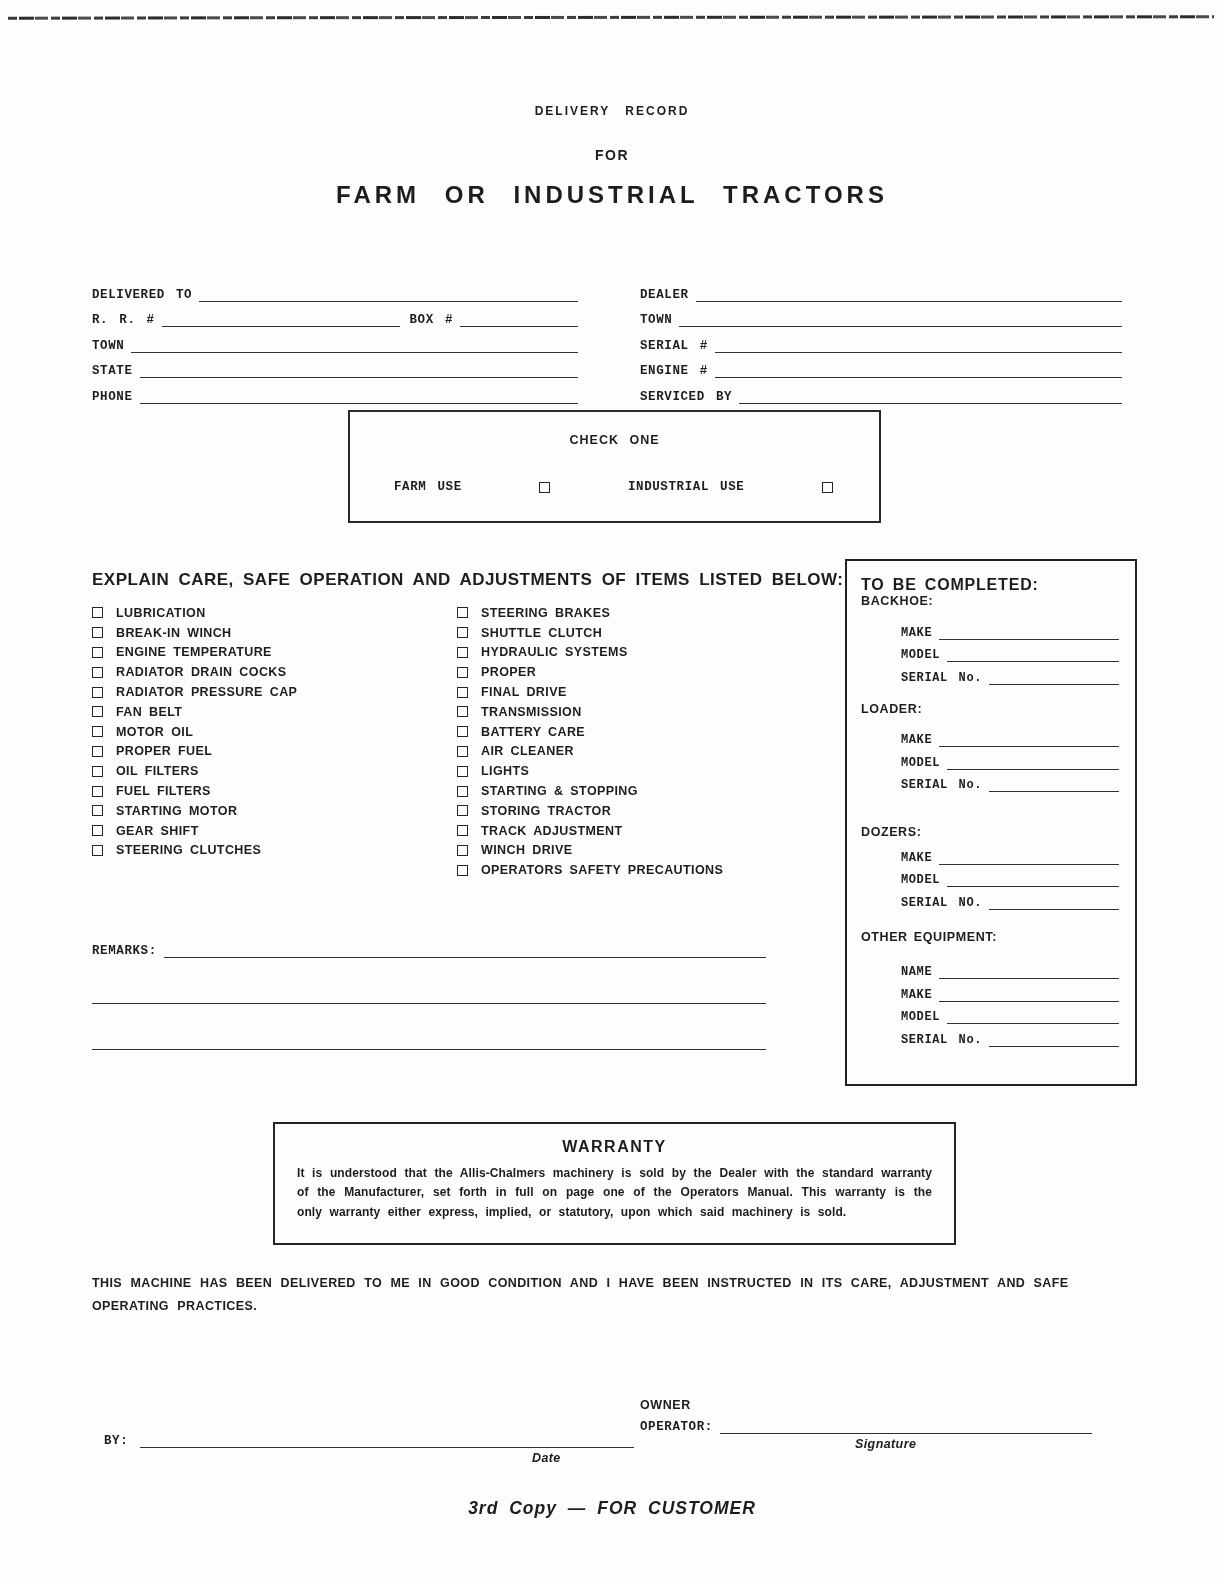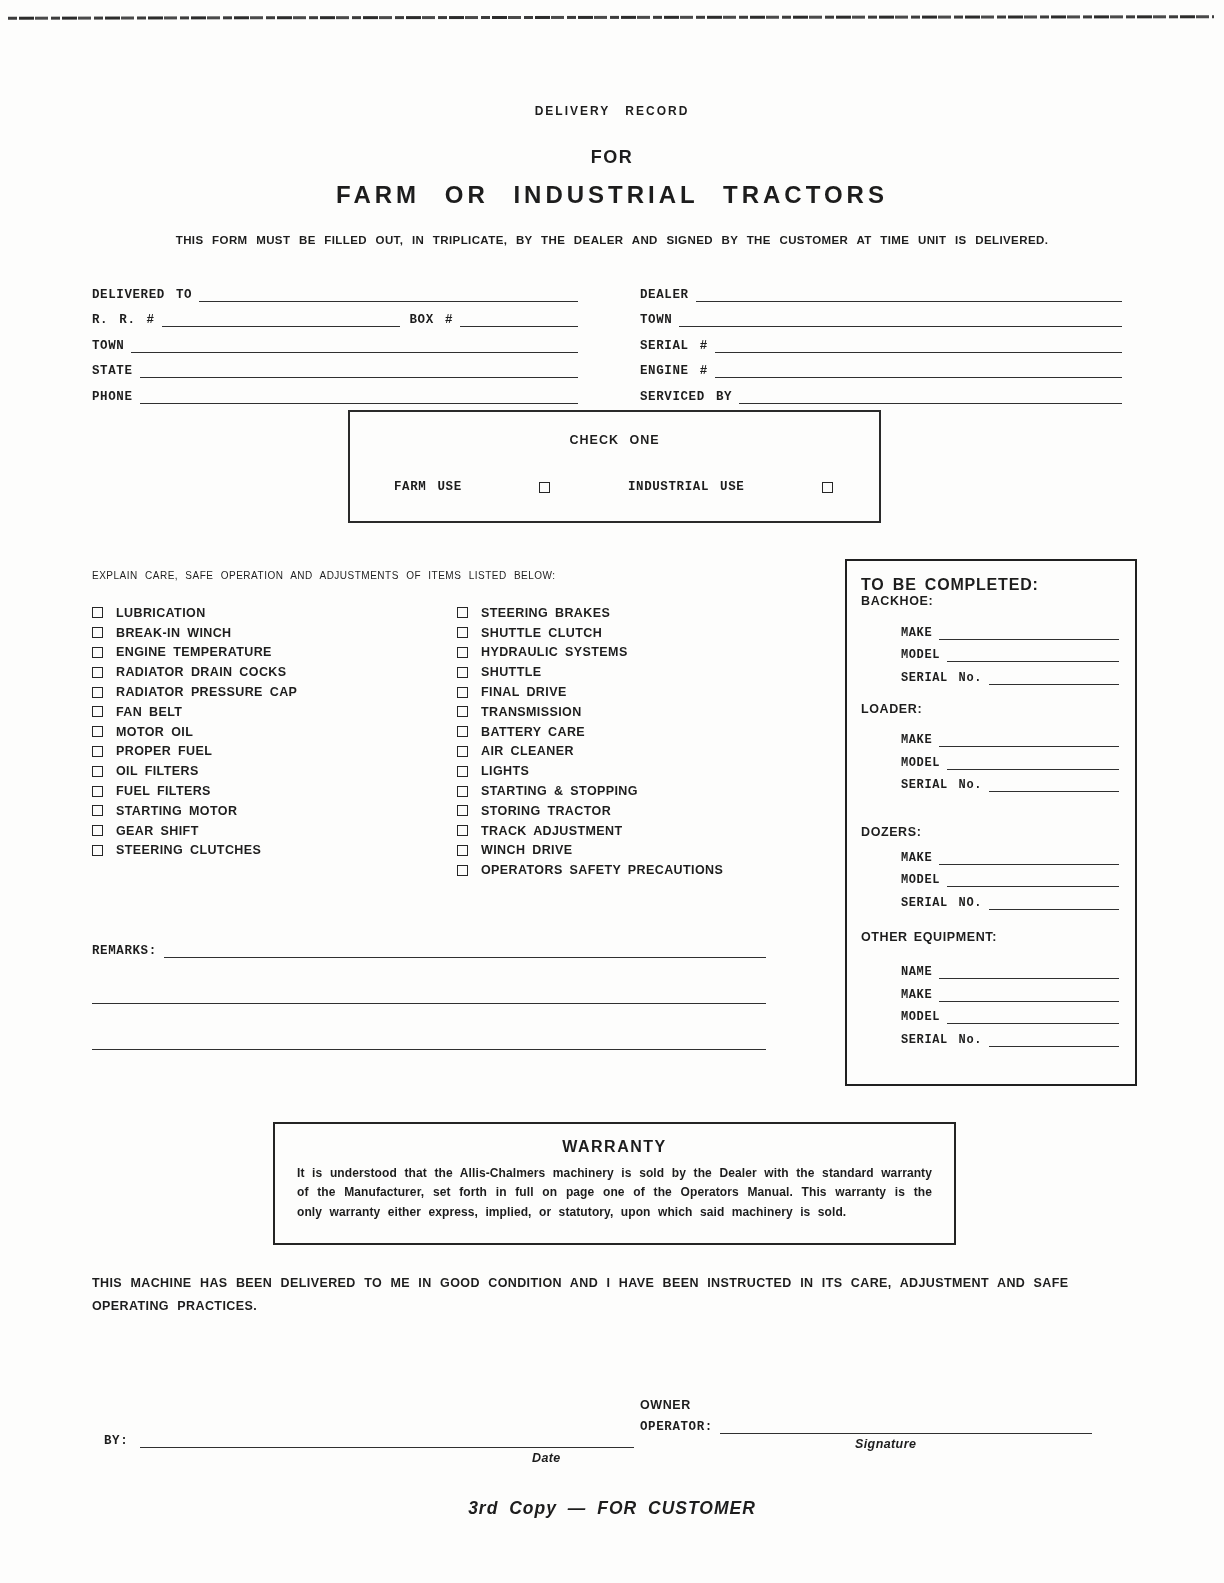--- a/index.html
+++ b/index.html
@@ -11,40 +11,40 @@
     overflow:hidden;
   }
   .torn-edge {
     position:absolute; top:16px; left:8px; right:10px; height:3px;
     background:repeating-linear-gradient(90deg,#3c3c3c 0 9px, transparent 9px 11px,
       #2c2c2c 11px 26px, transparent 26px 27px, #4a4a4a 27px 40px, transparent 40px 43px);
     transform:rotate(-0.06deg);
   }
   .hdr { position:absolute; left:0; right:0; text-align:center; }
   .t1 { top:104px; font-size:12px; font-weight:bold; letter-spacing:2px; word-spacing:10px; }
-  .t2 { top:147px; font-size:18px; font-weight:bold; letter-spacing:1.5px; }
+  .t2 { top:147px; font-size:14px; font-weight:bold; letter-spacing:1.5px; }
   .t3 { top:181px; font-size:24px; font-weight:bold; letter-spacing:4px; word-spacing:14px; }
   .instr { top:234px; font-size:11.5px; font-weight:600; letter-spacing:.4px; word-spacing:5px; }
 
   .flabel { font-weight:bold; font-size:12.5px; letter-spacing:.6px; word-spacing:3px; white-space:nowrap;font-family:Liberation Mono, monospace; }
   .frow { display:flex; align-items:flex-end; height:25.5px; }
   .fline { flex:1 1 auto; border-bottom:1.4px solid #303030; height:14px; margin-left:7px; }
   .fline.fixed { flex:0 0 auto; }
   .fields-left  { position:absolute; left:92px;  top:276px; width:486px; }
   .fields-right { position:absolute; left:640px; top:276px; width:482px; }
 
   .check-box {
     position:absolute; left:348px; top:410px; width:533px; height:113px;
     border:2px solid #2a2a2a;
   }
   .check-title { text-align:center; margin-top:21px; font-weight:bold; font-size:12.5px; letter-spacing:1px; word-spacing:6px; }
   .check-row { display:flex; align-items:center; justify-content:space-between; margin-top:33px; padding:0 46px 0 44px; }
   .cb { width:11px; height:11px; border:1.7px solid #262626; display:inline-block; flex:none; background:#fdfdfc; }
 
-  .cl-heading { position:absolute; left:92px; top:570px; font-weight:normal; font-size:10px; letter-spacing:.5px; word-spacing:4px; }
+  .cl-heading { position:absolute; left:92px; top:570px; font-weight:bold; font-size:17px; letter-spacing:.5px; word-spacing:4px; }
   .cl-cols { position:absolute; left:92px; top:603px; display:flex; }
   .cl-col { list-style:none; }
   .cl-col.c1 { width:345px; }
   .cl-col.c2 { width:390px; margin-left:20px; }
   .cl-col li { display:flex; align-items:center; height:19.8px; font-weight:bold; font-size:12.5px; letter-spacing:.4px; word-spacing:3px; }
   .cl-col li .cb { margin-right:13px; }
 
   .tbc {
     position:absolute; left:845px; top:559px; width:292px; height:527px;
     border:2.5px solid #202020; padding:15px 14px 0 14px;
@@ -83,21 +83,20 @@
 </style>
 </head>
 <body>
 
 <div class="page">
   <div class="torn-edge"></div>
 
   <div class="hdr t1">DELIVERY RECORD</div>
   <div class="hdr t2">FOR</div>
   <div class="hdr t3">FARM OR INDUSTRIAL TRACTORS</div>
-  <div class="hdr instr">THIS FORM MUST BE FILLED OUT, IN TRIPLICATE, BY THE DEALER AND SIGNED BY THE CUSTOMER AT TIME UNIT IS DELIVERED.</div>
 
   <div class="fields-left">
     <div class="frow">
       <span class="flabel">DELIVERED TO</span>
       <span class="fline"></span>
     </div>
     <div class="frow">
       <span class="flabel">R. R. #</span>
       <span class="fline"></span>
       <span class="flabel" style="margin-left:9px;">BOX #</span>
@@ -215,21 +214,21 @@
       <li>
           <span class="cb"></span>
           <span>SHUTTLE CLUTCH</span>
         </li>
       <li>
           <span class="cb"></span>
           <span>HYDRAULIC SYSTEMS</span>
         </li>
       <li>
           <span class="cb"></span>
-          <span>SHUTTLE</span>
+          <span>PROPER</span>
         </li>
       <li>
           <span class="cb"></span>
           <span>FINAL DRIVE</span>
         </li>
       <li>
           <span class="cb"></span>
           <span>TRANSMISSION</span>
         </li>
       <li>

